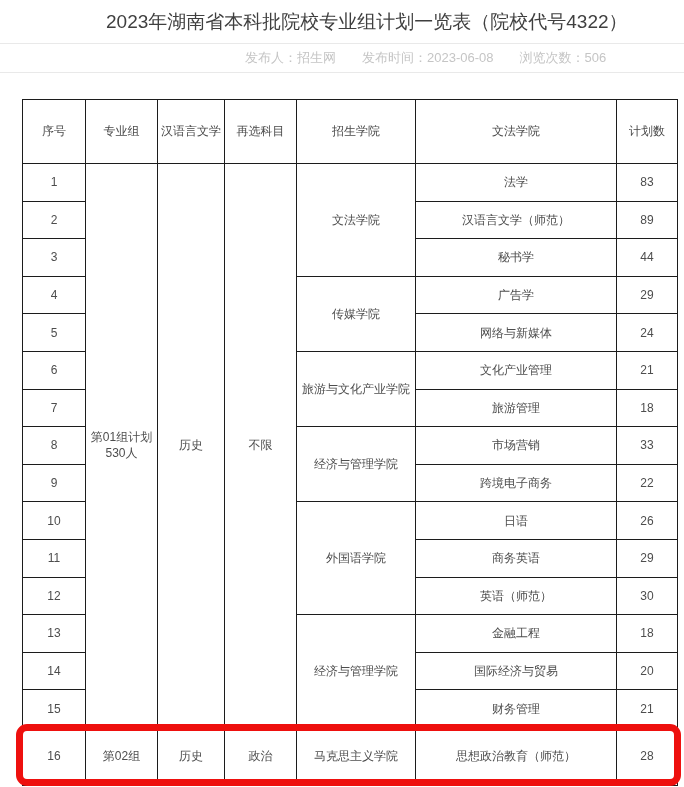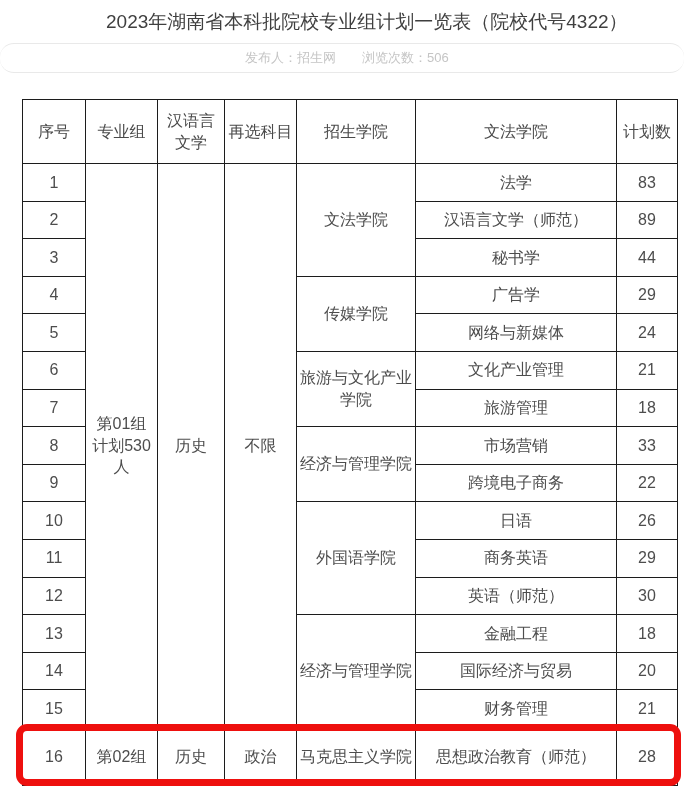--- a/index.html
+++ b/index.html
@@ -27,32 +27,31 @@
     height: 30px;
     border-top: 1px solid #e9e9e9;
     border-bottom: 1px solid #e9e9e9;
     display: flex;
     align-items: center;
     padding-left: 245px;
     gap: 26px;
     font-size: 13px;
     color: #c5c5c5;
     white-space: nowrap;
-    border-radius: 14px;
   }
   .table-wrap {
     position: relative;
     margin: 26px 0 0 22px;
     width: 656px;
   }
   table.plan-table {
     border-collapse: collapse;
     table-layout: fixed;
     width: 655px;
-    font-size: 16px;
+    font-size: 12px;
     color: #4d4d4d;
     text-align: center;
   }
   table.plan-table th,
   table.plan-table td {
     border: 1px solid #1c1c1c;
     padding: 0 3px;
     font-weight: 400;
     line-height: 1.35;
     vertical-align: middle;
@@ -73,20 +72,21 @@
     pointer-events: none;
   }
 </style>
 </head>
 <body>
 
 <div class="page-title">2023年湖南省本科批院校专业组计划一览表（院校代号4322）</div>
 
 <div class="meta-bar">
   <span>发布人：招生网</span>
+  <span>发布时间：2023-06-08</span>
   <span>浏览次数：506</span>
 </div>
 
 <div class="table-wrap">
   <table class="plan-table">
     <colgroup>
       <col style="width:63px">
         <col style="width:72px">
         <col style="width:67px">
       <col style="width:72px">

